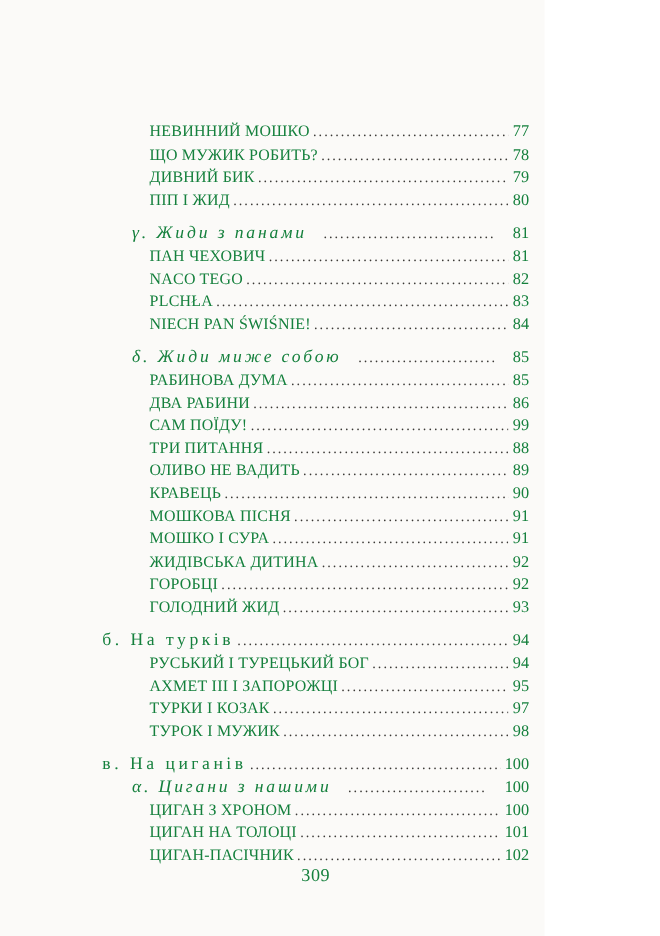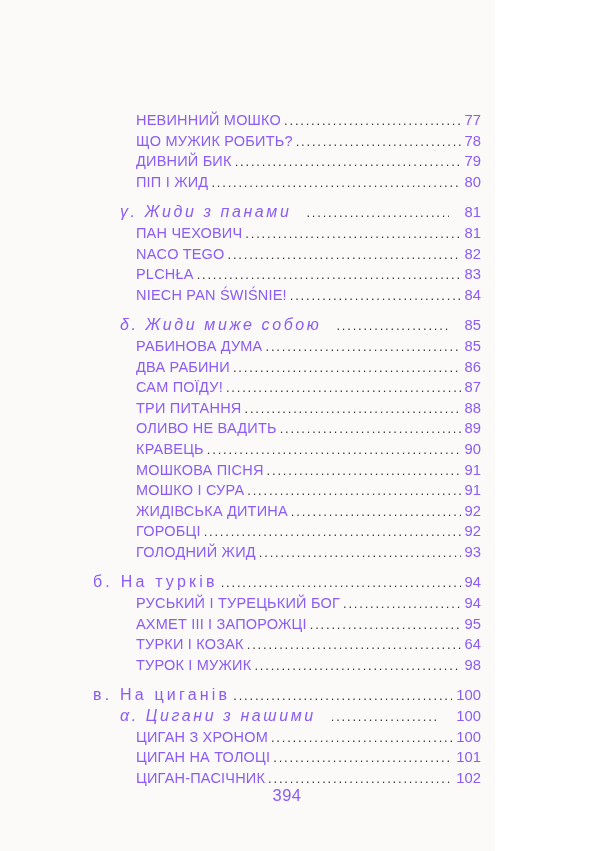--- a/index.html
+++ b/index.html
@@ -1,22 +1,22 @@
 <!DOCTYPE html>
 <html><head>
 <meta charset="utf-8">
 <style>
   html, body { margin: 0; padding: 0; }
   .page {
     position: relative;
     width: 495px;
     height: 851px;
     background: #fbfaf8;
-    font-family: Liberation Sans, sans-serif;
-    color: #8b5cf6;
+    font-family: Liberation Serif, serif;
+    color: #15803d;
     overflow: hidden;
   }
   .toc {
     position: absolute;
     left: 93px;
     top: 76px;
     width: 388px;
   }
   .toc-group + .toc-group { margin-top: 10px; }
   .toc-row {
@@ -137,21 +137,21 @@
           <span class="toc-page">85</span>
         </div>
         <div class="toc-row row-item">
           <span class="toc-label">ДВА РАБИНИ</span>
           <span class="toc-leader"></span>
           <span class="toc-page">86</span>
         </div>
         <div class="toc-row row-item">
           <span class="toc-label">САМ ПОЇДУ!</span>
           <span class="toc-leader"></span>
-          <span class="toc-page">87</span>
+          <span class="toc-page">99</span>
         </div>
         <div class="toc-row row-item">
           <span class="toc-label">ТРИ ПИТАННЯ</span>
           <span class="toc-leader"></span>
           <span class="toc-page">88</span>
         </div>
         <div class="toc-row row-item">
           <span class="toc-label">ОЛИВО НЕ ВАДИТЬ</span>
           <span class="toc-leader"></span>
           <span class="toc-page">89</span>
@@ -199,21 +199,21 @@
           <span class="toc-page">94</span>
         </div>
         <div class="toc-row row-item">
           <span class="toc-label">АХМЕТ ІІІ І ЗАПОРОЖЦІ</span>
           <span class="toc-leader"></span>
           <span class="toc-page">95</span>
         </div>
         <div class="toc-row row-item">
           <span class="toc-label">ТУРКИ І КОЗАК</span>
           <span class="toc-leader"></span>
-          <span class="toc-page">64</span>
+          <span class="toc-page">97</span>
         </div>
         <div class="toc-row row-item">
           <span class="toc-label">ТУРОК І МУЖИК</span>
           <span class="toc-leader"></span>
           <span class="toc-page">98</span>
         </div>
       </div>
       <div class="toc-group">
         <div class="toc-row row-section">
           <span class="toc-label">в. На циганів</span>
@@ -235,14 +235,14 @@
           <span class="toc-leader"></span>
           <span class="toc-page">101</span>
         </div>
         <div class="toc-row row-item">
           <span class="toc-label">ЦИГАН-ПАСІЧНИК</span>
           <span class="toc-leader"></span>
           <span class="toc-page">102</span>
         </div>
       </div>
     </main>
-  <div class="folio">394</div>
+  <div class="folio">309</div>
 </div>
 
 </body></html>

